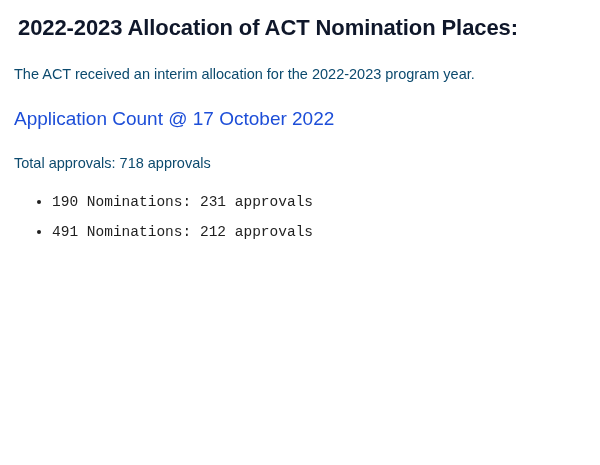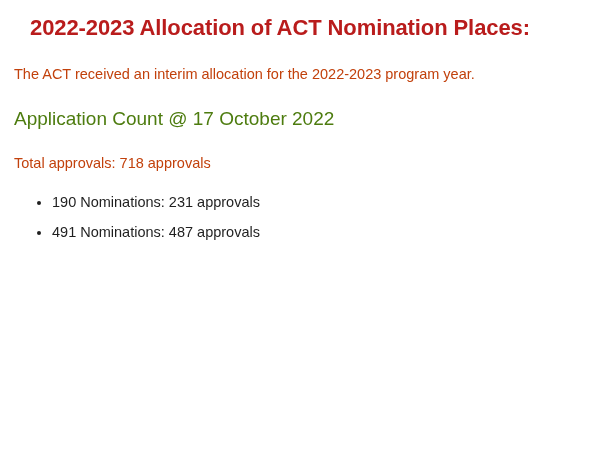--- a/index.html
+++ b/index.html
@@ -15,44 +15,45 @@
     overflow: hidden;
   }
   .page {
     padding: 14px 14px 0 14px;
     box-sizing: border-box;
   }
   .main-title {
     font-size: 22px;
     font-weight: 600;
     line-height: 1.25;
-    color: #b91c1c;
-    margin: 0 0 22px 16px;
+    color: #0f172a;
+    margin: 0 0 22px 4px;
     letter-spacing: -0.1px;
   }
   .para {
     font-size: 14.5px;
     line-height: 1.45;
-    color: #c2410c;
+    color: #0c4a6e;
     margin: 0 0 22px 0;
   }
   .para.bold {
     font-weight: bold;
   }
   .sub-title {
     font-size: 19px;
     font-weight: 400;
-    color: #4d7c0f;
+    color: #1d4ed8;
     margin: 16px 0 22px 0;
     line-height: 1.3;
   }
   ul.bullets {
     margin: 0 0 22px 0;
     padding-left: 38px;
     list-style: disc;
+    font-family: Liberation Mono, monospace;
   }
   ul.bullets li {
     font-size: 14.5px;
     line-height: 1.45;
     color: #1f1f1f;
     margin-bottom: 9px;
   }
   ul.bullets li:last-child {
     margin-bottom: 0;
   }
@@ -70,18 +71,18 @@
   <p class="para">The ACT received an interim allocation for the 2022-2023 program year.</p>
 
 
 
   <h2 class="sub-title">Application Count @ 17 October 2022</h2>
 
   <p class="para tight">Total approvals: 718 approvals</p>
 
   <ul class="bullets">
     <li>190 Nominations: 231 approvals</li>
-    <li>491 Nominations: 487 approvals</li>
+    <li>491 Nominations: 212 approvals</li>
   </ul>
 
 
 
 </div>
 
 </body></html>

